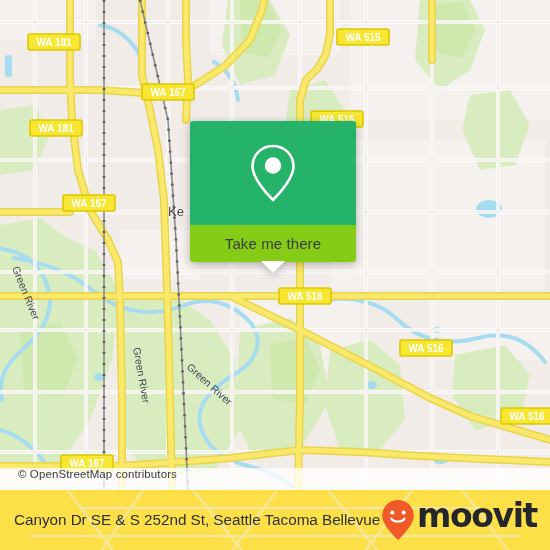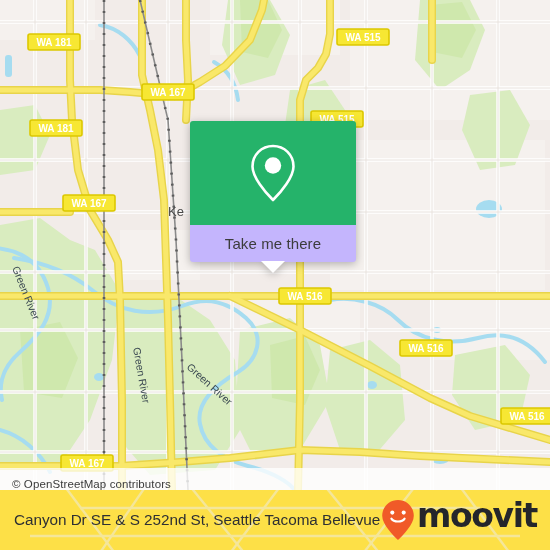--- a/index.html
+++ b/index.html
@@ -18,22 +18,22 @@
     background: #f2ece9;
     overflow: hidden;
   }
   .map svg { display: block; width: 550px; height: 490px; }
 
   
   .attribution {
     position: absolute; left: 0; bottom: 0;
     width: 550px; height: 22px;
     background: rgba(255,255,255,0.78);
-    display: flex; align-items: flex-end;
-    padding-left: 12px;
+    display: flex; align-items: flex-start;
+    padding-left: 18px;
     font-size: 11.5px;
     color: #3b3b3b;
     letter-spacing: .1px;
     z-index: 40;
   }
 
   
   .popup {
     position: absolute;
     left: 190px; top: 121px;
@@ -43,21 +43,21 @@
   }
   .popup-head {
     background: #25b36a;
     height: 104px;
     border-radius: 3px 3px 0 0;
     display: flex; align-items: center; justify-content: center;
   }
   .popup-head svg { display:block; }
   .popup-foot {
     position: relative;
-    background: #c4b5fd;
+    background: #84cc16;
     height: 37px;
     border-radius: 0 0 3px 3px;
     display: flex; align-items: center; justify-content: center;
   }
   .popup-foot .label {
     font-size: 15px;
     color: #3c3c3c;
     letter-spacing: .1px;
   }
   .popup-tail {

